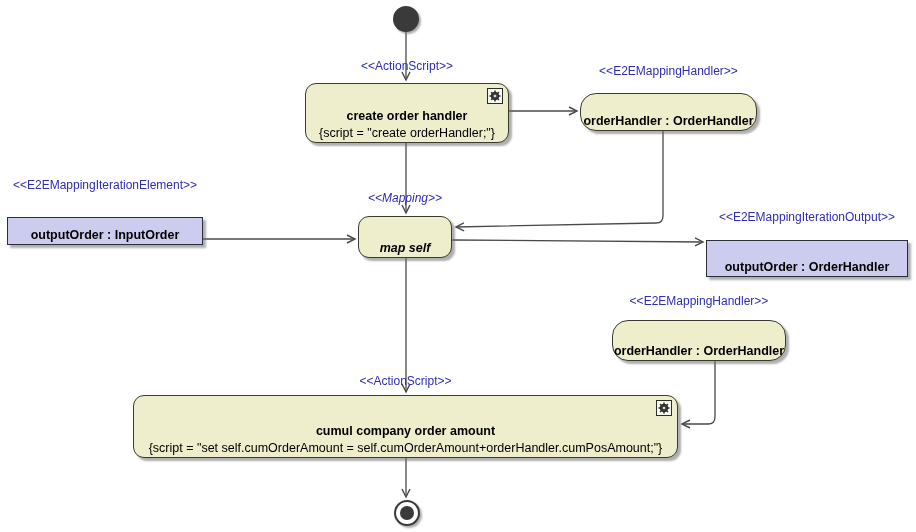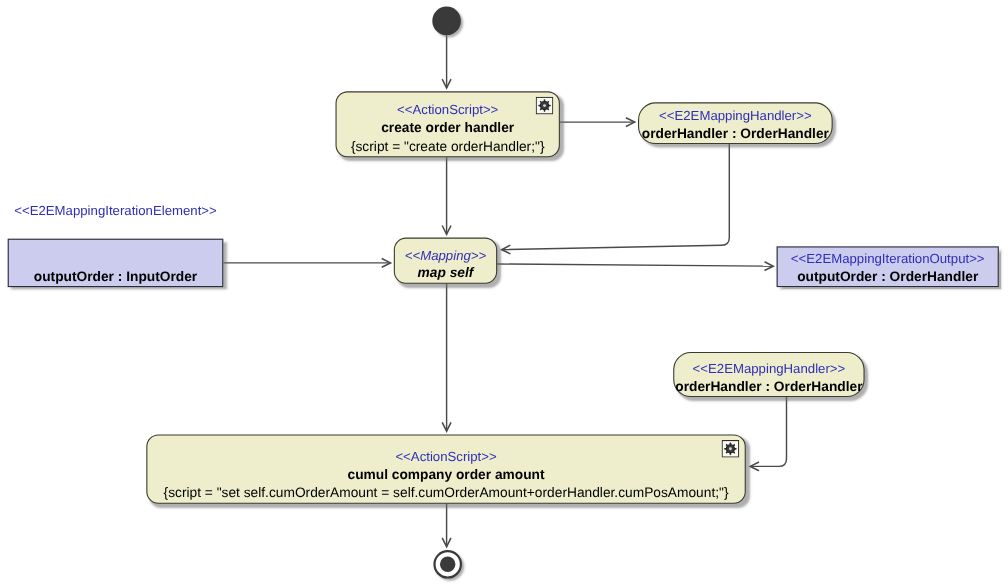--- a/index.html
+++ b/index.html
@@ -12,42 +12,42 @@
     position:absolute;box-sizing:border-box;
     display:flex;flex-direction:column;align-items:center;justify-content:flex-end;
     border:1.4px solid #3b3b2f;
     box-shadow:3px 3px 2px rgba(110,110,110,0.55);
     text-align:center;white-space:nowrap;
   }
   .cream{background:#eeeecd;border-radius:16px;}
   .lavender{background:#ccccee;border-color:#2c2c3a;}
   .rounded{border-radius:11px;}
   .stereotype{color:#2d2db8;font-size:12px;line-height:15px;}
-  .nodename{color:#000000;font-size:12.5px;font-weight:bold;line-height:17px;}
+  .nodename{color:#000000;font-size:12.5px;font-weight:bold;line-height:17px;margin-top:34px;}
   .script{color:#000000;font-size:12.5px;line-height:17px;}
   .gear{position:absolute;top:4px;right:5px;width:16px;height:16px;}
   
   #node-initial{
     position:absolute;left:393px;top:6px;width:26px;height:26px;border-radius:50%;
     background:#3a3a3a;box-shadow:2px 2px 2px rgba(120,120,120,0.6);
   }
   
   #node-final{
     position:absolute;left:394px;top:500px;width:26px;height:26px;border-radius:50%;
     box-sizing:border-box;border:2px solid #3a3a3a;background:#ffffff;
     box-shadow:2px 2px 2px rgba(120,120,120,0.6);
     display:flex;align-items:center;justify-content:center;
   }
   #node-final .dot{width:14px;height:14px;border-radius:50%;background:#3a3a3a;}
   
   #node-create{left:305px;top:83px;width:204px;height:60px;padding-top:2px;}
   #node-oh-top{left:580px;top:93px;width:177px;height:38px;}
   #node-map{left:358px;top:216px;width:94px;height:42px;font-style:italic;}
-  #node-input{left:7px;top:217px;width:196px;height:44px;gap:44px;}
-  #node-output{left:706px;top:224px;width:202px;height:37px;}
+  #node-input{left:7px;top:217px;width:196px;height:28px;}
+  #node-output{left:706px;top:240px;width:202px;height:37px;}
   #node-oh-bottom{left:612px;top:320px;width:174px;height:41px;}
   #node-cumul{left:133px;top:395px;width:545px;height:63px;padding-top:2px;}
 </style>
 </head>
 <body>
 
 <div id="canvas">
 
   <svg id="edges" xmlns="http://www.w3.org/2000/svg">
     <defs>

